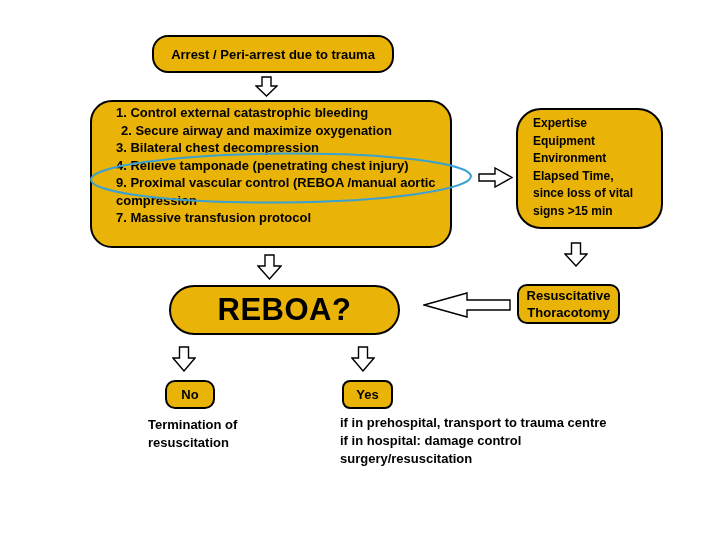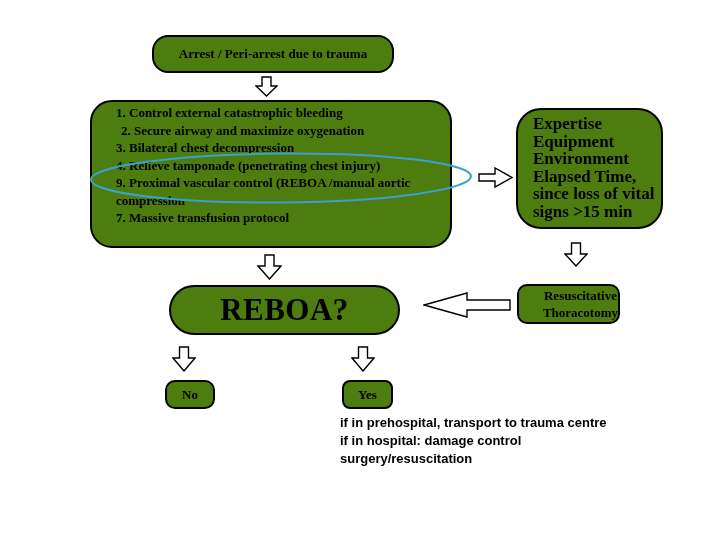--- a/index.html
+++ b/index.html
@@ -1,33 +1,33 @@
 <!DOCTYPE html>
 <html><head>
 <meta charset="utf-8">
 <style>
   html,body{margin:0;padding:0;background:#fff;}
   .canvas{
     position:relative;width:724px;height:552px;background:#ffffff;overflow:hidden;
     font-family:"Liberation Sans",sans-serif;font-weight:bold;color:#000;
   }
   .node{
-    position:absolute;border:2px solid #000;background:#4d7c0f;box-sizing:border-box;font-family:Liberation Serif, serif;
+    position:absolute;border:2px solid #000;background:#eab308;box-sizing:border-box;
   }
   .center{display:flex;align-items:center;justify-content:center;text-align:center;}
   .txt{white-space:pre-line;}
   .arr{position:absolute;}
   
   .arrest{left:152px;top:35px;width:242px;height:38px;border-radius:16px;font-size:13px;}
   .steps{left:90px;top:100px;width:362px;height:148px;border-radius:22px;padding:2px 4px 0 24px;font-size:13px;}
   .step{white-space:pre-line;line-height:17.5px;}
   .steps .step:nth-child(2){padding-left:5px;}
   .highlight-svg{position:absolute;left:88px;top:151px;}
-  .factors{left:516px;top:108px;width:147px;height:121px;border-radius:25px;padding:5px 4px 0 15px;font-size:17px;line-height:17.6px;}
-  .thoraco{left:517px;top:284px;width:103px;height:40px;border-radius:10px;font-size:13px;line-height:17.5px;justify-content:flex-end;}
+  .factors{left:516px;top:108px;width:147px;height:121px;border-radius:25px;padding:5px 4px 0 15px;font-size:12px;line-height:17.6px;}
+  .thoraco{left:517px;top:284px;width:103px;height:40px;border-radius:10px;font-size:13px;line-height:17.5px;}
   .rosc{left:169px;top:285px;width:231px;height:50px;border-radius:25px;font-size:31px;letter-spacing:0.5px;}
   .nobox{left:165px;top:380px;width:50px;height:29px;border-radius:10px;font-size:13px;}
   .yesbox{left:342px;top:380px;width:51px;height:29px;border-radius:8px;font-size:13px;}
   .outcome{position:absolute;font-size:13px;line-height:18px;}
   .no-outcome{left:148px;top:416px;width:180px;}
   .yes-outcome{left:340px;top:414px;width:340px;}
 </style>
 </head>
 <body>
 
@@ -98,17 +98,19 @@
   </svg>
 
   <div class="node center nobox">
     <span>No</span>
   </div>
 
   <div class="node center yesbox">
     <span>Yes</span>
   </div>
 
+  <div class="outcome no-outcome txt">Termination of
+resuscitation</div>
   <div class="outcome yes-outcome txt">if in prehospital, transport to trauma centre
 if in hospital: damage control
 surgery/resuscitation</div>
 
 </div>
 
 </body></html>

